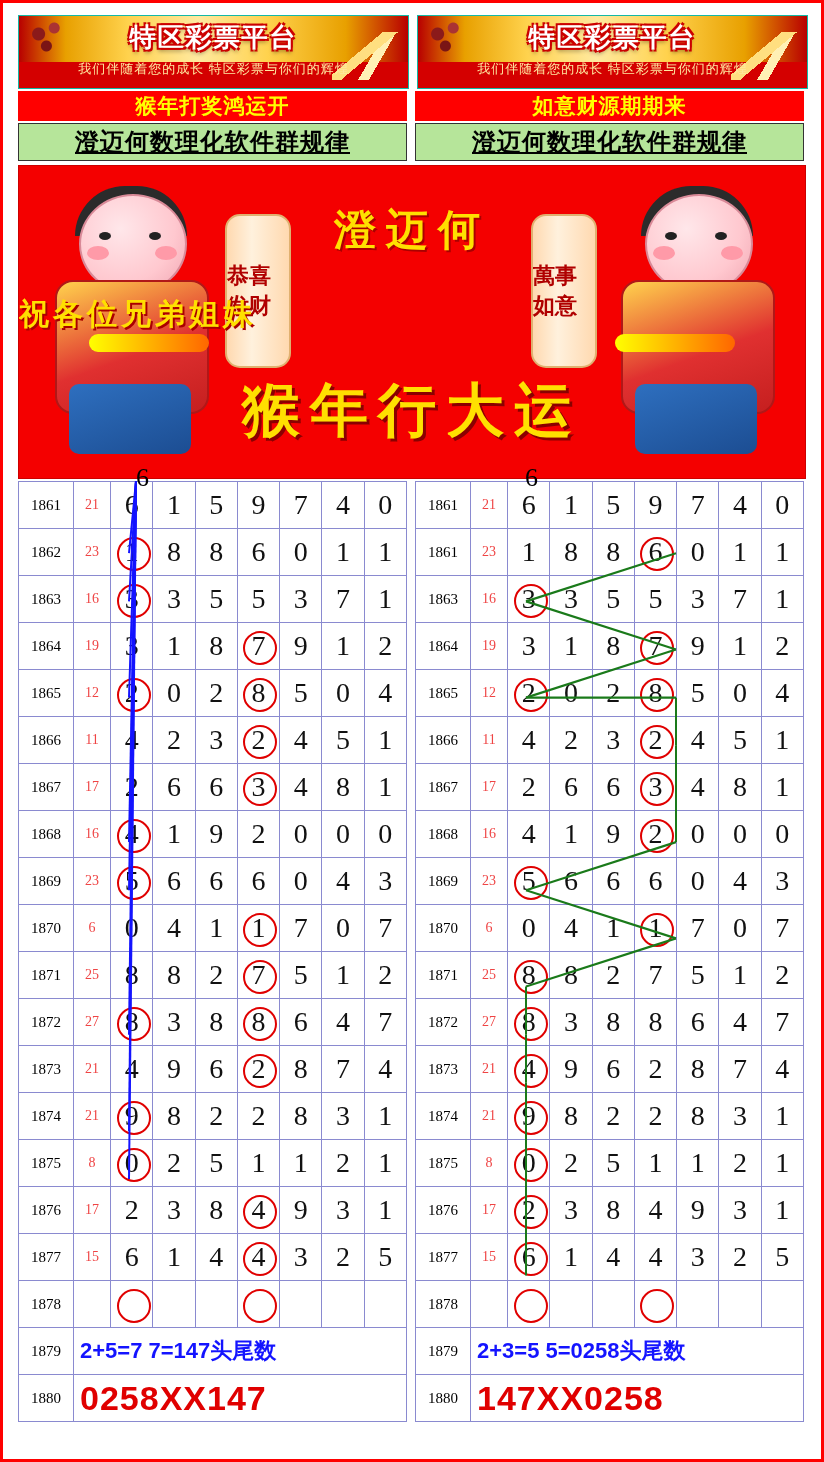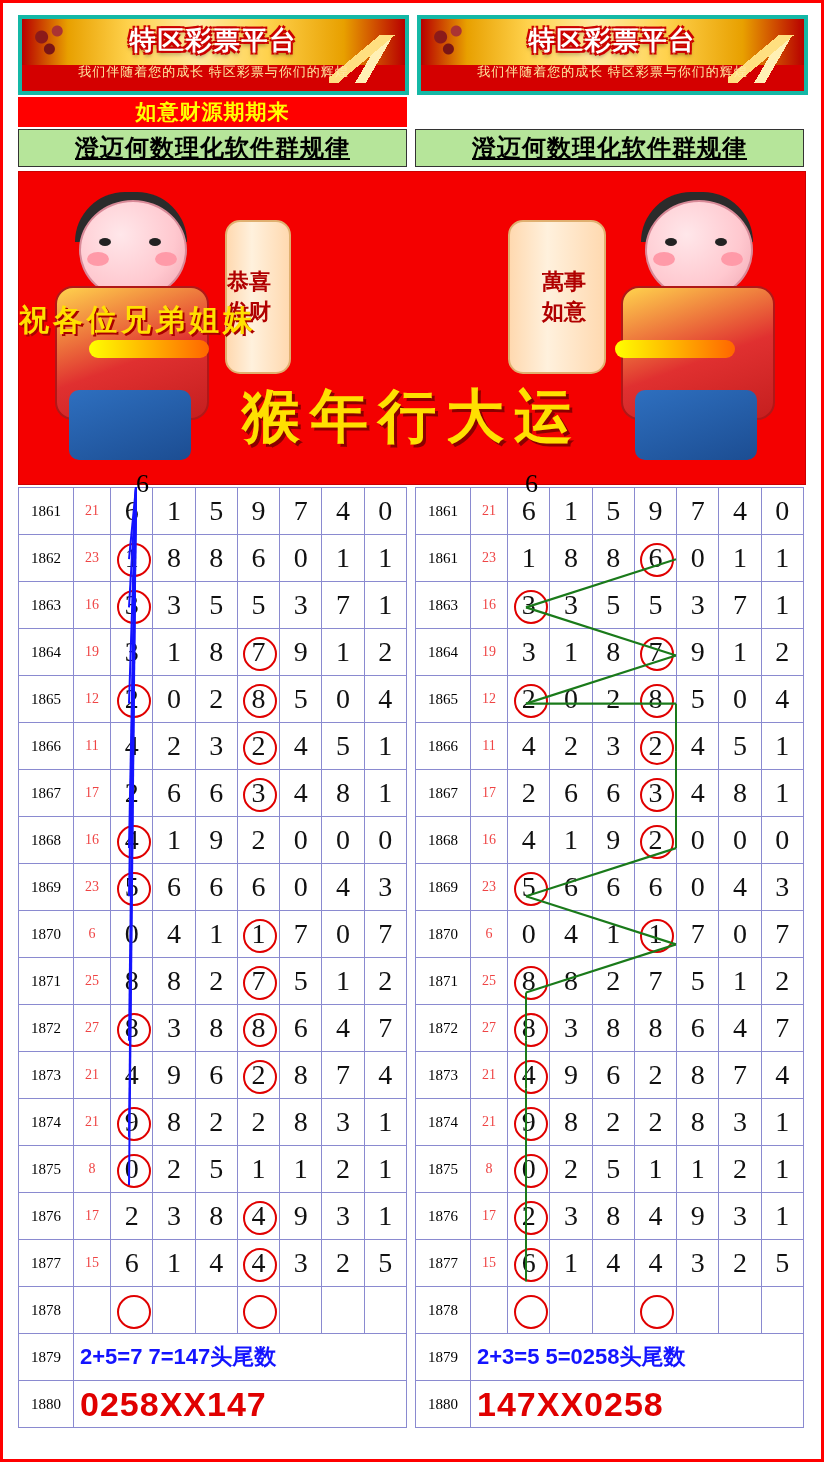--- a/index.html
+++ b/index.html
@@ -2,21 +2,21 @@
 <html><head>
 <meta charset="utf-8">
 <style>
   html,body{margin:0;padding:0;background:#ffffff;}
   body{font-family:"Liberation Sans",sans-serif;}
   #page{position:relative;width:824px;height:1462px;background:#ffffff;box-sizing:border-box;border:3px solid #ff0000;overflow:hidden;}
   .inner{position:absolute;left:15px;top:12px;width:790px;height:1430px;}
 
   
   .banner-row{display:flex;gap:8px;}
-  .banner{position:relative;width:389px;height:72px;background:#d40000;border:4px solid #14b8a6;overflow:hidden;}
+  .banner{position:relative;width:389px;height:72px;background:#d40000;border:1px solid #14b8a6;overflow:hidden;}
   .banner .ylw{position:absolute;left:0;top:0;width:100%;height:46px;
     background:linear-gradient(90deg,#b80000 0%,#e8a000 12%,#ffd24d 28%,#ffe9a0 46%,#ffd24d 64%,#e8a000 84%,#b80000 100%);}
   .banner .ban-title{position:absolute;left:0;top:4px;width:100%;text-align:center;
     font-size:26px;font-weight:bold;color:#ffffff;letter-spacing:2px;
     text-shadow:-2px -2px 0 #c00,2px -2px 0 #c00,-2px 2px 0 #c00,2px 2px 0 #c00,0 3px 4px rgba(0,0,0,.5);
     font-family:"Liberation Sans",sans-serif;}
   .banner .ban-sub{position:absolute;left:0;top:44px;width:100%;text-align:center;font-size:13px;color:#ffe9a0;letter-spacing:1px;}
   .banner .leafL{position:absolute;left:4px;top:2px;width:52px;height:40px;
     background:radial-gradient(circle at 30% 40%,#8b1a1a 0 6px,transparent 7px),
                radial-gradient(circle at 60% 25%,#a33 0 5px,transparent 6px),
@@ -36,21 +36,21 @@
   
   .poster{position:relative;margin-top:4px;width:786px;height:312px;background:#f40000;border:1px solid #c00;overflow:hidden;}
   .poster .ptitle{position:absolute;left:0;top:36px;width:100%;text-align:center;color:#ffe000;font-size:42px;font-weight:bold;letter-spacing:10px;
      text-shadow:2px 2px 0 #a00;}
   .poster .pmid{position:absolute;left:0;top:128px;width:100%;color:#ffe000;font-size:30px;font-weight:bold;letter-spacing:4px;text-shadow:2px 2px 0 #a00;}
   .poster .pbig{position:absolute;left:0;top:206px;width:100%;text-align:center;color:#ffe000;font-size:58px;font-weight:bold;letter-spacing:10px;
      text-shadow:3px 3px 0 #8a0000;}
   .scroll{position:absolute;top:48px;width:62px;height:150px;background:linear-gradient(90deg,#ffd9b0,#fff1dd 40%,#ffd9b0);border:2px solid #e0b070;border-radius:15px;
      display:flex;flex-direction:column;align-items:center;justify-content:center;gap:4px;color:#b00000;font-size:22px;font-weight:bold;margin-left:10px;}
   .scroll.left{left:196px;}
-  .scroll.right{right:199px;padding-left:32px;}
+  .scroll.right{right:208px;}
   .kid{position:absolute;bottom:4px;width:200px;height:290px;}
   .kid.left{left:10px;}
   .kid.right{right:10px;}
   .kid .head{position:absolute;left:50px;top:10px;width:104px;height:96px;border-radius:50%;
      background:radial-gradient(circle at 38% 34%,#ffe7ea,#ffc8cf 60%,#f0a4b0);border:2px solid #d98a98;}
   .kid .hair{position:absolute;left:46px;top:2px;width:112px;height:50px;border-radius:56px 56px 0 0;background:#2b2b2b;}
   .kid .body{position:absolute;left:26px;top:96px;width:150px;height:130px;border-radius:18px;
      background:linear-gradient(160deg,#ffd34d,#e03030 55%,#c51f1f);border:2px solid #b01818;}
   .kid .pants{position:absolute;left:40px;top:200px;width:122px;height:70px;border-radius:10px;background:linear-gradient(160deg,#2e6fbf,#1c4d92);}
   .kid .cheekL,.kid .cheekR{position:absolute;top:62px;width:22px;height:14px;border-radius:50%;background:#ff9aa8;}
@@ -95,20 +95,23 @@
     <div class="banner">
       <div class="ylw"></div>
       <div class="leafL"></div>
       <div class="ribR"></div>
       <div class="ban-title">特区彩票平台</div>
       <div class="ban-sub">我们伴随着您的成长    特区彩票与你们的辉煌</div>
     </div>
   </div>
 
   <div class="slogan-row">
+    <div class="slogan">
+          <span>猴年打奖鸿运开</span>
+        </div>
     <div class="slogan">
           <span>如意财源期期来</span>
         </div>
   </div>
 
   <div class="green-row">
     <div class="greenbar">
           <span>澄迈何数理化软件群规律</span>
         </div>
     <div class="greenbar">
@@ -134,20 +137,21 @@
       <div class="eyeL"></div>
       <div class="eyeR"></div>
       <div class="cheekL"></div>
       <div class="cheekR"></div>
       <div class="body"></div>
       <div class="fire"></div>
       <div class="pants"></div>
     </div>
     <div class="scroll left">恭喜发财</div>
     <div class="scroll right">萬事如意</div>
+    <div class="ptitle">澄迈何</div>
     <div class="pmid">祝各位兄弟姐妹</div>
     <div class="pbig">猴年行大运</div>
   </div>
 
   <div class="tables">
     <div class="tblwrap">
       <div class="marker6" style="left:118px;top:-18px;">6</div>
       <table class="grid" id="tbl-left">
             <tbody>
               <tr>

